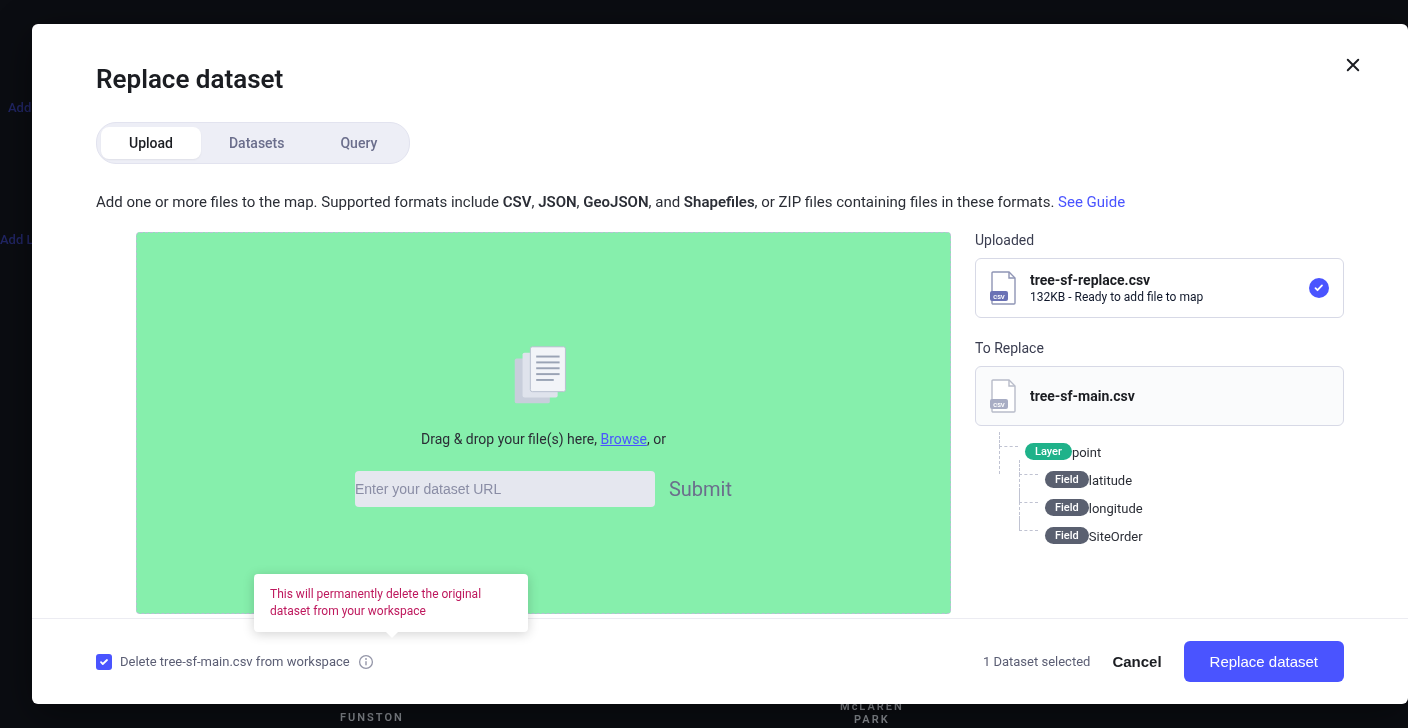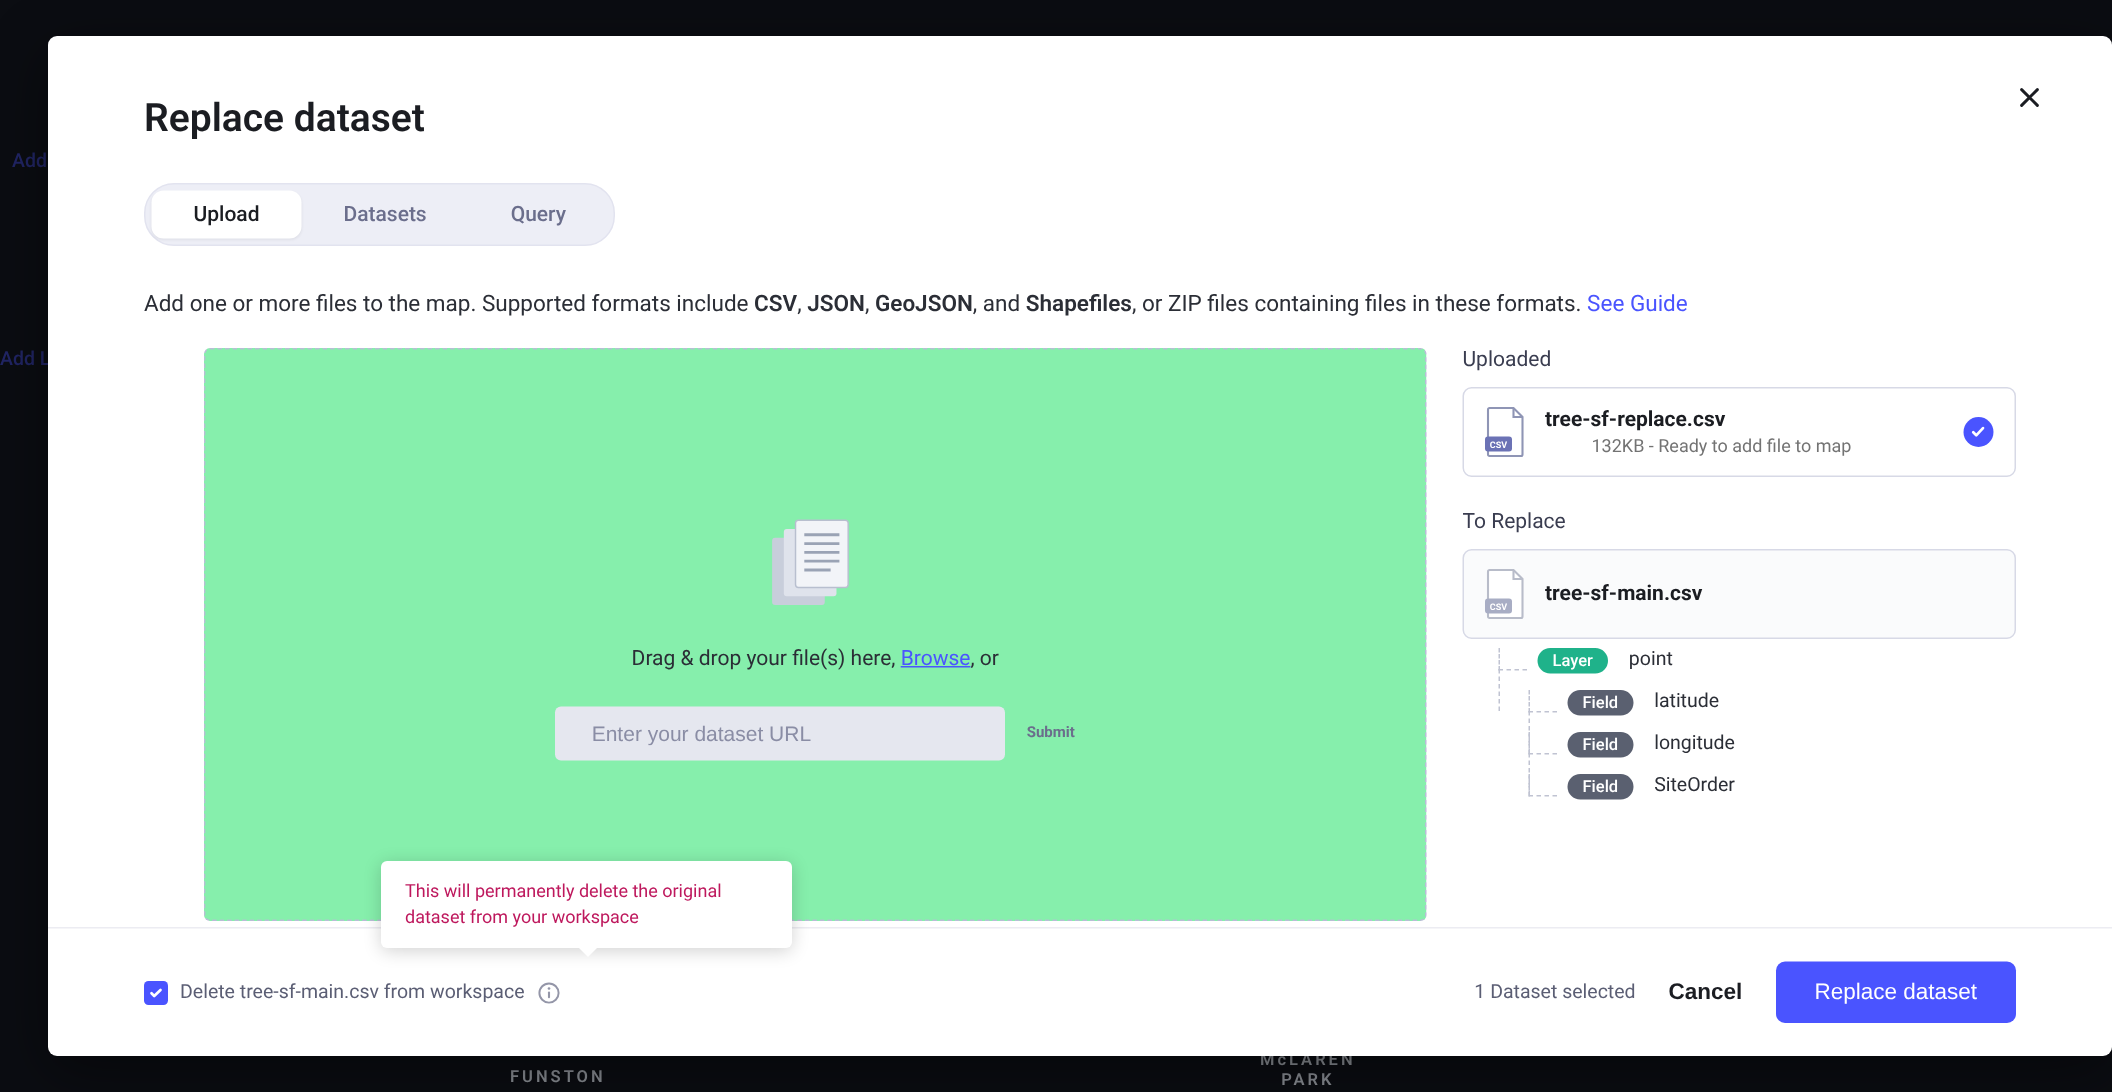--- a/index.html
+++ b/index.html
@@ -65,48 +65,48 @@
     margin-left: 40px;
   }
   .dz-illust { width: 78px; height: 78px; margin-bottom: 14px; }
   .dz-text { font-size: 14px; color: #2b2e36; margin-bottom: 24px; }
   .dz-text a { color: #4a54ff; text-decoration: underline; }
   .dz-row { display: flex; align-items: center; gap: 14px; }
   .dz-input {
     width: 300px; height: 36px;
     border: none; border-radius: 4px;
     background: #e5e7ef;
-    padding: 0 24px;
+    padding: 0 0;
     font-size: 14px;
     color: #3a3d50;
   }
   .dz-input::placeholder { color: #8a8da5; }
-  .dz-submit { color: #6b6e8c; font-size: 10px; font-weight: 700; cursor: pointer; }
+  .dz-submit { color: #6b6e8c; font-size: 20px; font-weight: 400; cursor: pointer; }
   
   .right-col { flex: 1 1 auto; }
   .sec-label { font-size: 14px; color: #3a3d50; margin-bottom: 10px; }
   .file-card {
     border: 1px solid #d7d9e6;
     border-radius: 6px;
     padding: 12px 14px;
     display: flex;
     align-items: center;
     gap: 12px;
     margin-bottom: 22px;
     position: relative;
   }
   .file-card.replace { background: #fafbfc; }
   .file-icon { width: 28px; height: 34px; flex-shrink: 0; }
   .file-info { flex: 1 1 auto; display: flex; flex-direction: column; gap: 2px; }
   .file-name { font-size: 14px; color: #1b1d22; font-weight: bold; }
-  .file-meta { font-size: 12px; color: #737373; margin-left: 31px; }
+  .file-meta { font-size: 12px; color: #0f172a; }
   .check-badge { width: 20px; height: 20px; border-radius: 50%; background: #4a54ff; display: flex; align-items: center; justify-content: center; }
   
   .tree { margin-left: 24px; }
-  .tree-row { display: flex; align-items: flex-start; gap: 14px; height: 28px; position: relative; padding-left: 26px; }
+  .tree-row { display: flex; align-items: flex-end; gap: 0; height: 28px; position: relative; padding-left: 26px; }
   .tree-row::before {
     content: '';
     position: absolute;
     left: 0; top: 0;
     width: 18px; height: 14px;
     border-left: 1px dashed #c0c3d2;
     border-bottom: 1px dashed #c0c3d2;
   }
   .tree-row.cont::after {
     content: '';

